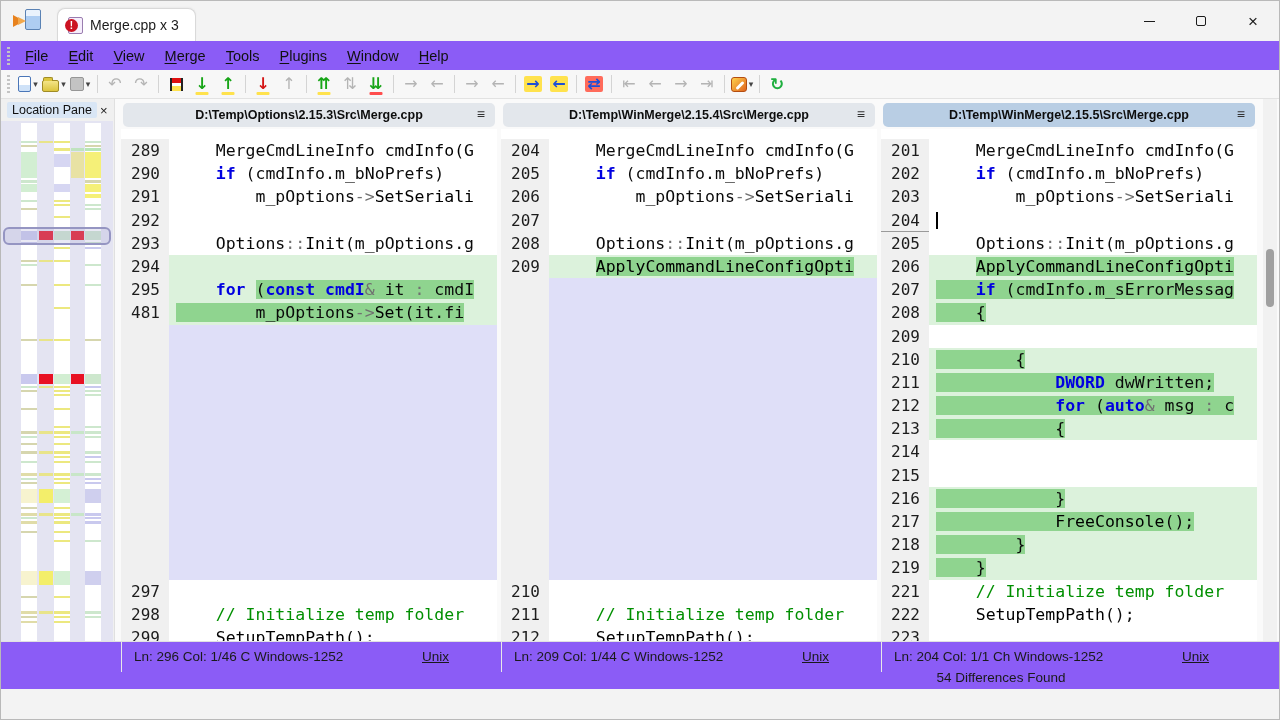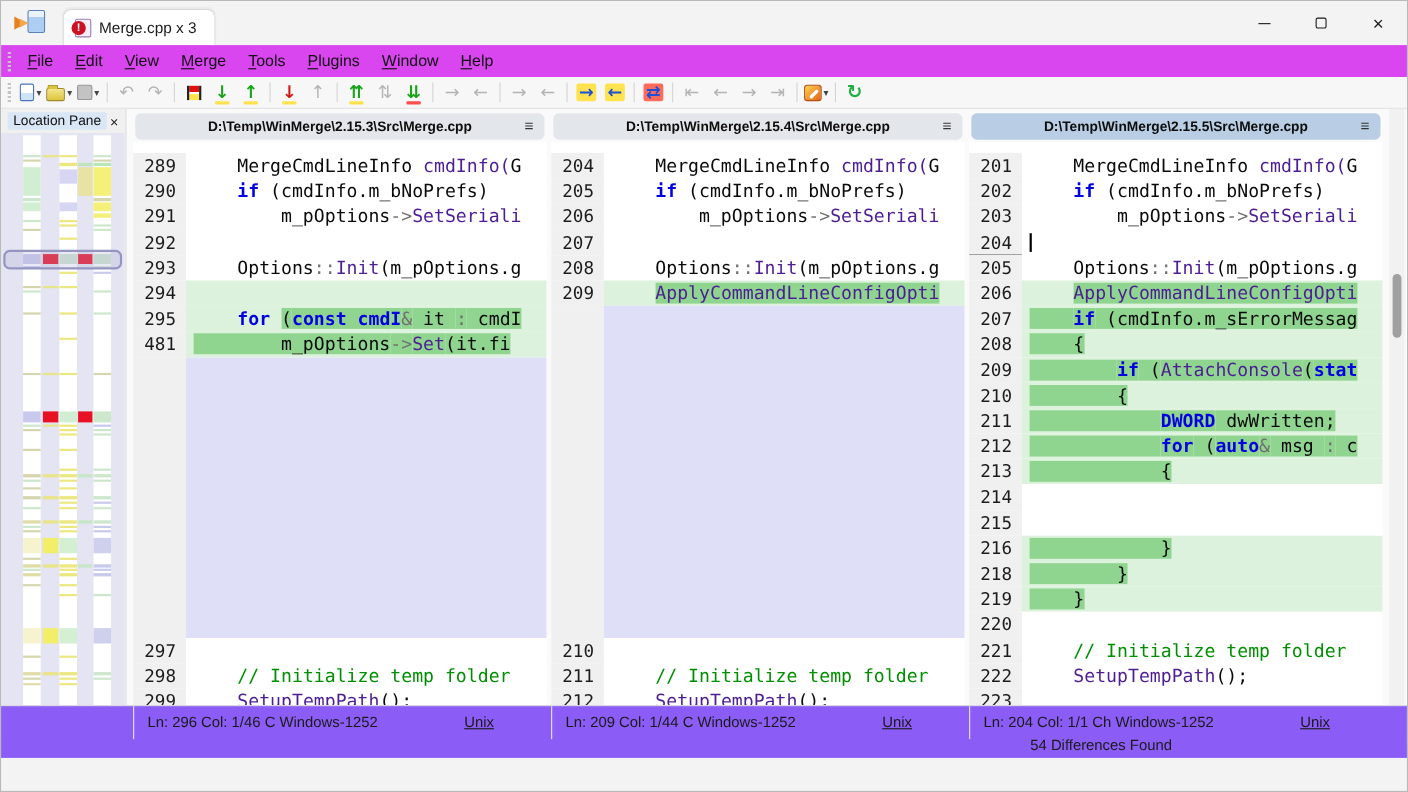--- a/index.html
+++ b/index.html
@@ -16,21 +16,21 @@
   .tab-ic { position:relative; width:15px; height:17px; background:#f6eefc; border:1px solid #9a7db0; border-radius:2px; flex:none; }
   .tab-ic i { position:absolute; left:-4px; top:1px; width:13px; height:13px; background:#cc1222; color:#fff; border-radius:50%; font-style:normal; font-weight:bold; font-size:10px; line-height:13px; text-align:center; }
   .tab-label { font-size:14px; color:#1b1b1b; white-space:nowrap; }
   .wincontrols { position:absolute; right:0; top:0; height:40px; display:flex; }
   .wc { width:52px; height:40px; display:flex; align-items:center; justify-content:center; }
   .wc-min { width:11px; height:0; border-bottom:1.4px solid #1a1a1a; display:block; }
   .wc-max { width:10px; height:10px; border:1.3px solid #1a1a1a; border-radius:2px; display:block; }
   .wc-close { font-size:17px; color:#1a1a1a; line-height:1; }
 
   
-  .menubar { position:absolute; left:0; top:40px; width:100%; height:29px; background:#d946ef; display:flex; align-items:center; }
+  .menubar { position:absolute; left:0; top:40px; width:100%; height:29px; background:#8b5cf6; display:flex; align-items:center; }
   .grip { width:3px; height:18px; margin:0 5px 0 6px; background:repeating-linear-gradient(180deg,#c4c4c4 0 2px,transparent 2px 4px); }
   #menu { display:flex; height:100%; align-items:center; }
   .menu-item { padding:3px 10px; font-size:14.5px; color:#101010; }
   .menu-item .u { text-decoration:underline; text-underline-offset:2px; }
 
   
   .toolbar { position:absolute; left:0; top:69px; width:100%; height:29px; background:#f7f7f7; border-bottom:1px solid #e2e2e2; display:flex; align-items:center; }
   #tools { display:flex; align-items:center; height:100%; }
   .tbtn { position:relative; height:24px; min-width:24px; margin:0 1px; display:flex; align-items:center; justify-content:center; border-radius:3px; }
   .tsep { width:1px; height:18px; background:#d4d4d4; margin:0 4px; }
@@ -68,21 +68,21 @@
   .ph-text { font-size:12.5px; font-weight:bold; color:#0d0d0d; white-space:nowrap; }
   .ph-menu { position:absolute; right:10px; top:3px; font-size:14px; color:#333; }
   .pane-body { position:absolute; left:0; right:0; top:30px; bottom:16px; background:#ffffff; overflow:hidden; padding-top:10px; }
   .row { display:flex; height:23.2px; font-family:"DejaVu Sans Mono", monospace; font-size:16.5px; line-height:23.2px; }
   .num { flex:none; width:48px; text-align:right; padding-right:9px; background:#f0f0f0; color:#1c1c1c; font-size:16px; }
   .num.rule { border-bottom:1px solid #9a9a9a; }
   .codewrap { flex:1; white-space:pre; overflow:hidden; padding-left:7px; color:#0a0a0a; }
   .row.bg-lg .codewrap { background:#dcf2dc; }
   .row.sp .codewrap { background:#dfdff8; }
   .c-kw { color:#0000e0; font-weight:bold; }
-  .c-fn { color:#4c1d95; }
+  .c-fn { color:#000000; }
   .c-cm { color:#008f00; }
   .c-op { color:#707070; }
   .hl { background:#8fd48f; }
   .caret { display:inline-block; width:2px; height:17px; background:#000; vertical-align:-3px; }
   .hscroll { position:absolute; left:0; right:0; bottom:0; height:14px; background:#f1f1f1; }
   .hthumb { position:absolute; top:3px; height:8px; background:#9c9c9c; border-radius:4px; }
   .vscroll { position:absolute; right:2px; top:0; width:14px; height:574px; background:#f1f1f1; }
   .vthumb { position:absolute; left:3px; width:8px; background:#a0a0a0; border-radius:4px; }
 
   
@@ -384,21 +384,21 @@
           <div class="band" style="left: 53px; width: 16px; top: 500px; height: 2px; background: rgb(236, 232, 127);"></div>
           <div class="band" style="left: 20px; width: 16px; top: 540px; height: 2px; background: rgb(205, 231, 205);"></div>
           <div class="band" style="left: 53px; width: 16px; top: 540px; height: 2px; background: rgb(214, 214, 242);"></div>
           <div class="band" style="left: 84px; width: 16px; top: 540px; height: 2px; background: rgb(232, 228, 138);"></div>
           <div class="viewport" style="left: 2px; right: 2px; top: 106px; height: 18px;"></div>
         </div>
     </div>
 
     <div class="pane" style="left:120px">
       <div class="pane-header" id="ph0">
-        <span class="ph-text">D:\Temp\WinMerge\2.15.3\Src\Merge.cpp</span>
+        <span class="ph-text">D:\Temp\Options\2.15.3\Src\Merge.cpp</span>
         <span class="ph-menu">≡</span>
       </div>
       <div class="pane-body" id="body0">
           <div class="row">
             <span class="num">289</span>
             <span class="codewrap"><span>    MergeCmdLineInfo </span><span class="c-fn">cmdInfo(</span><span>G</span></span>
           </div>
           <div class="row">
             <span class="num">290</span>
             <span class="codewrap"><span>    </span><span class="c-kw">if</span><span> (cmdInfo.m_bNoPrefs)</span></span>
@@ -542,21 +542,20 @@
           <div class="row bg-lg">
             <span class="num">207</span>
             <span class="codewrap"><span class="hl">    </span><span class="c-kw hl">if</span><span class="hl"> (cmdInfo.m_sErrorMessag</span></span>
           </div>
           <div class="row bg-lg">
             <span class="num">208</span>
             <span class="codewrap"><span class="hl">    {</span></span>
           </div>
           <div class="row bg-lg">
             <span class="num">209</span>
-            <span class="codewrap"><span class="hl">        </span><span class="c-kw hl">if</span><span class="hl"> (</span><span class="c-fn hl">AttachConsole</span><span class="hl">(</span><span class="c-kw hl">stat</span></span>
           </div>
           <div class="row bg-lg">
             <span class="num">210</span>
             <span class="codewrap"><span class="hl">        {</span></span>
           </div>
           <div class="row bg-lg">
             <span class="num">211</span>
             <span class="codewrap"><span class="hl">            </span><span class="c-kw hl">DWORD</span><span class="hl"> dwWritten;</span></span>
           </div>
           <div class="row bg-lg">
@@ -571,30 +570,30 @@
             <span class="num">214</span>
           </div>
           <div class="row bg-lg">
             <span class="num">215</span>
           </div>
           <div class="row bg-lg">
             <span class="num">216</span>
             <span class="codewrap"><span class="hl">            }</span></span>
           </div>
           <div class="row bg-lg">
+            <span class="num">217</span>
+            <span class="codewrap"><span class="hl">            </span><span class="c-fn hl">FreeConsole</span><span class="hl">();</span></span>
+          </div>
+          <div class="row bg-lg">
             <span class="num">218</span>
             <span class="codewrap"><span class="hl">        }</span></span>
           </div>
           <div class="row bg-lg">
             <span class="num">219</span>
             <span class="codewrap"><span class="hl">    }</span></span>
-          </div>
-          <div class="row">
-            <span class="num">220</span>
-            <span class="codewrap"></span>
           </div>
           <div class="row">
             <span class="num">221</span>
             <span class="codewrap"><span>    </span><span class="c-cm">// Initialize temp folder</span></span>
           </div>
           <div class="row">
             <span class="num">222</span>
             <span class="codewrap"><span>    </span><span class="c-fn">SetupTempPath</span><span>();</span></span>
           </div>
           <div class="row">

